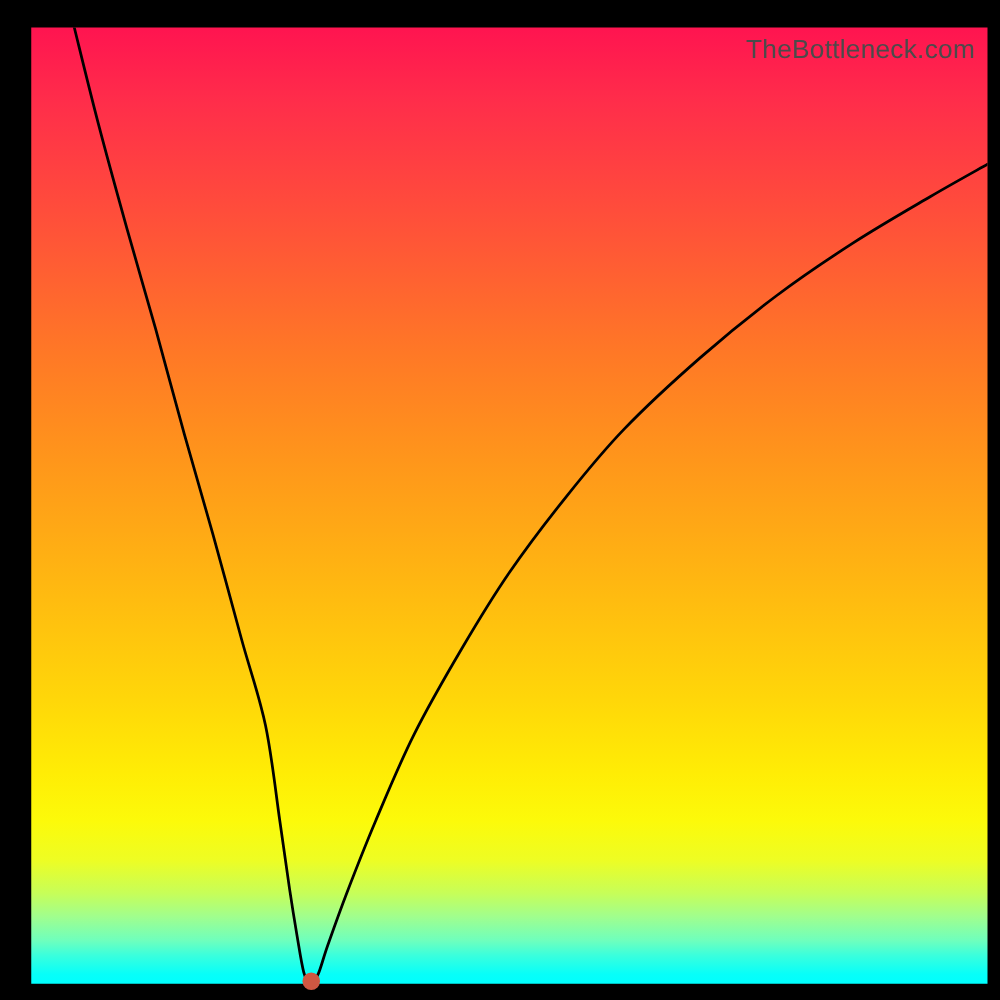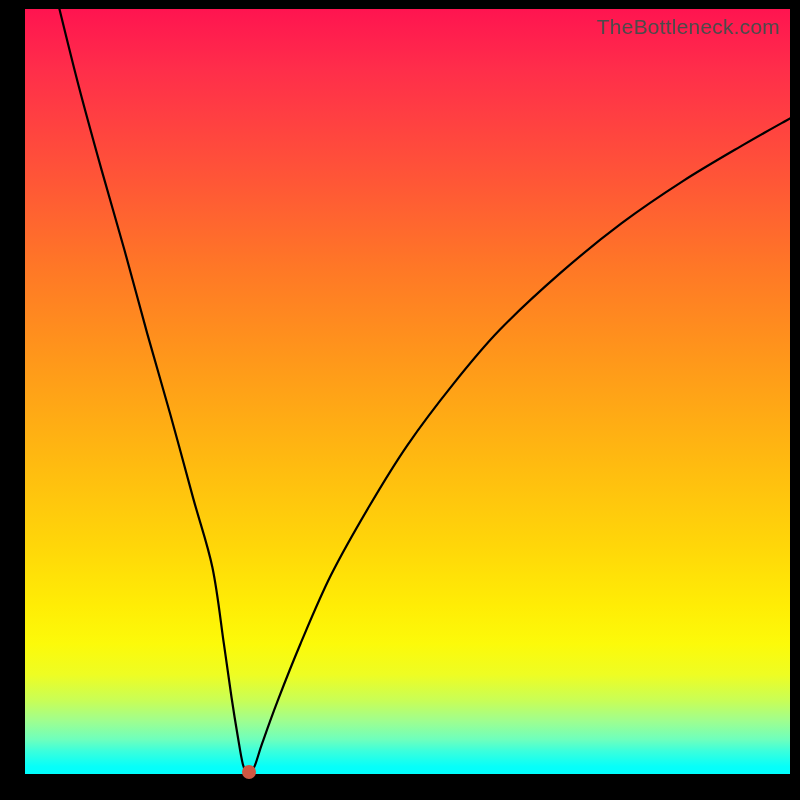--- a/index.html
+++ b/index.html
@@ -1,21 +1,21 @@
 <!DOCTYPE html>
 <html><head>
 <meta charset="utf-8">
 <style>
   * { margin: 0; padding: 0; box-sizing: border-box; }
   html, body { width: 800px; height: 800px; overflow: hidden; background: #000; font-family: Arial, sans-serif; }
   .container { position: relative; width: 800px; height: 800px; }
   .plot-area {
     position: absolute;
     left: 25px;
-    top: 9px;
+    top: 22px;
     width: 765px;
     height: 765px;
     background: linear-gradient(to bottom,
       #ff1450 0%,
       #ff2e4a 8%,
       #ff5537 22%,
       #ff7826 34%,
       #ff981a 46%,
       #ffb711 58%,
       #ffd609 70%,

